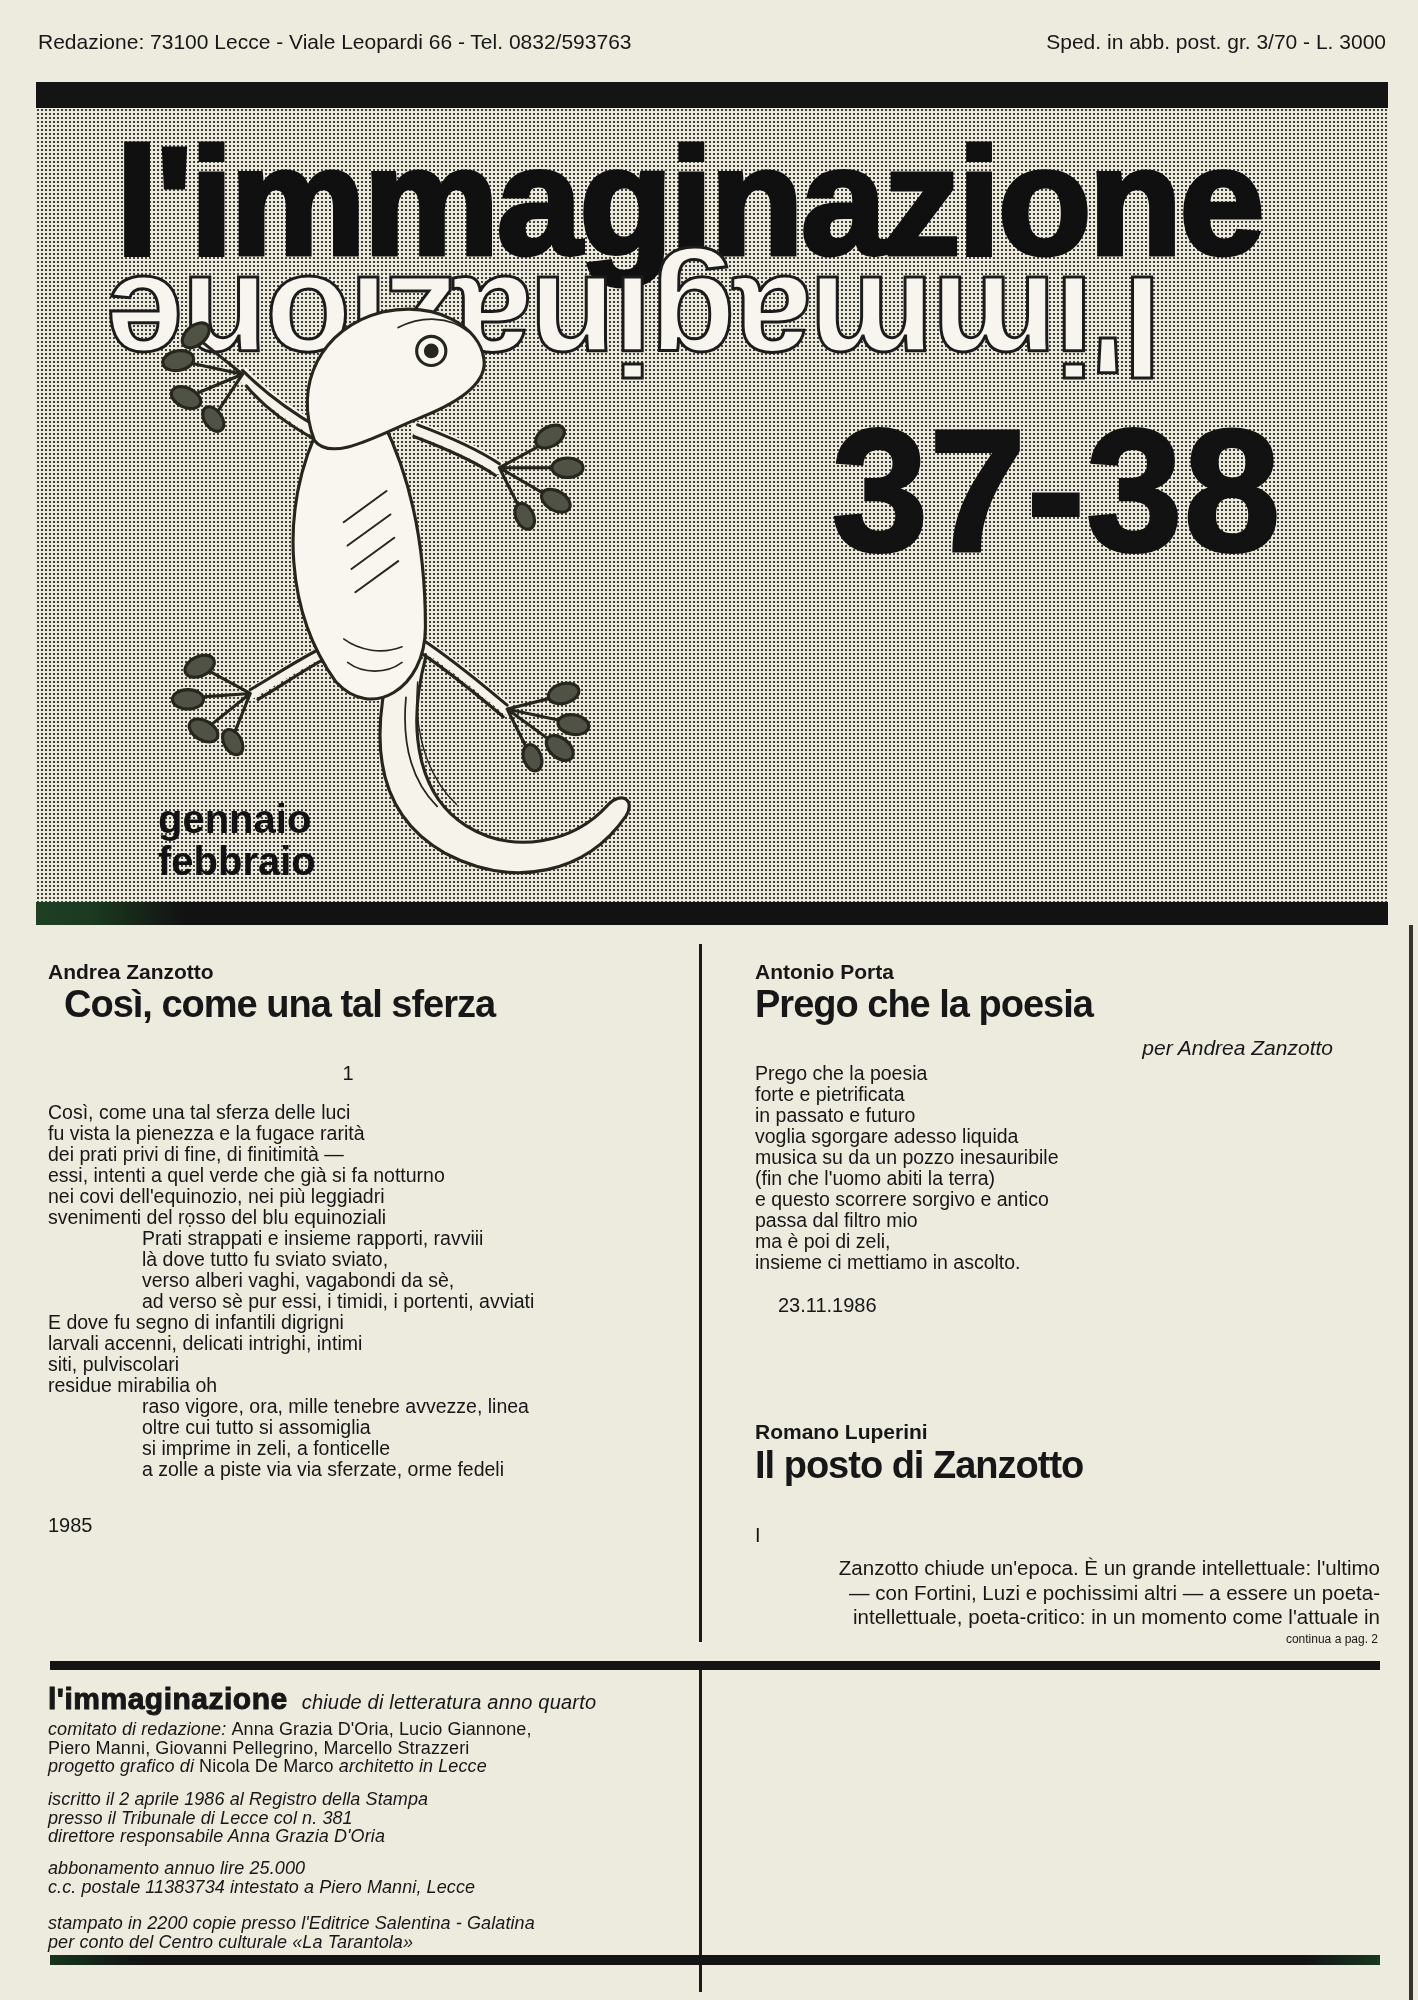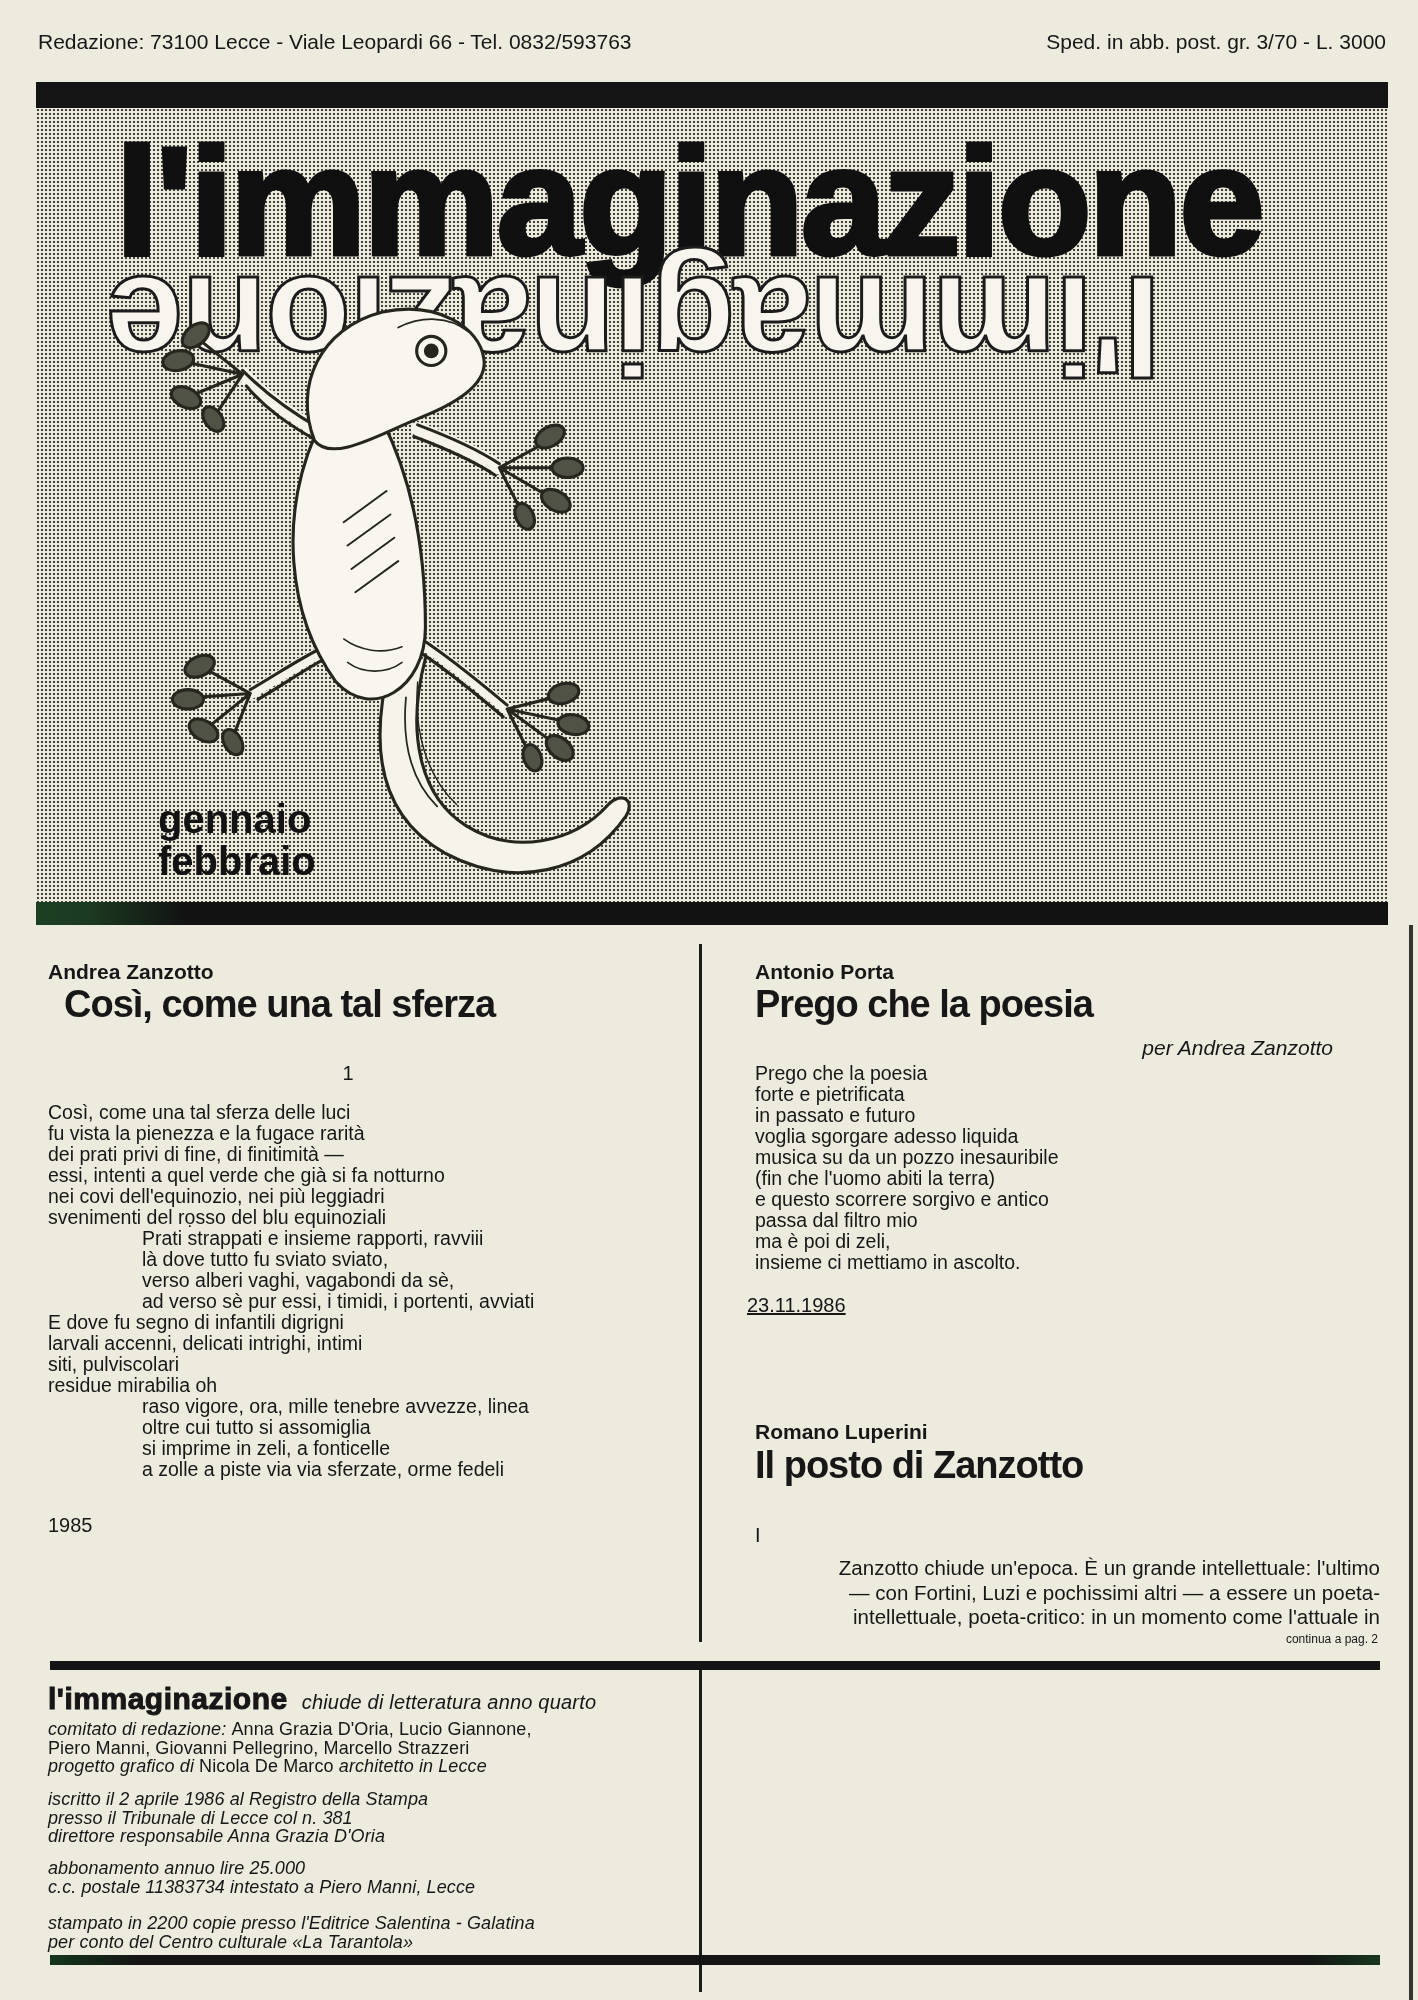--- a/index.html
+++ b/index.html
@@ -70,20 +70,21 @@
 <body>
 
 <div class="abs hdr" style="left:38px;">Redazione: 73100 Lecce - Viale Leopardi 66 - Tel. 0832/593763</div>
 <div class="abs hdr" style="right:32px;">Sped. in abb. post. gr. 3/70 - L. 3000</div>
 
 <div class="abs bar topbar"></div>
 
 <div class="abs masthead">
   <div class="abs logo-main">l'immaginazione</div>
   <div class="abs logo-mirror">l'immaginazione</div>
+  <div class="abs issue">37-38</div>
 
   <svg class="abs gecko" viewBox="0 0 280 345">
     <g stroke="#26261f" stroke-width="1.6" fill="none" stroke-linecap="round">
 
       <path d="M142 222 C 130 268, 138 302, 170 320 C 206 339, 243 330, 263 301 C 268 293, 261 288, 254 295 C 236 315, 205 321, 181 306 C 157 291, 150 258, 160 220" fill="#f6f4ea"></path>
       <path d="M150 240 C 148 262, 152 282, 166 296" stroke-width="0.9"></path>
       <path d="M156 232 C 154 256, 160 280, 176 295" stroke-width="0.7"></path>
 
       <path d="M116 212 C 98 220, 84 230, 70 238" stroke-width="6" stroke="#f6f4ea"></path>
       <path d="M116 210 C 98 218, 84 228, 70 236 M116 216 C 100 224, 88 233, 74 241"></path>
@@ -176,21 +177,21 @@
   <div class="pl">forte e pietrificata</div>
   <div class="pl">in passato e futuro</div>
   <div class="pl">voglia sgorgare adesso liquida</div>
   <div class="pl">musica su da un pozzo inesauribile</div>
   <div class="pl">(fin che l'uomo abiti la terra)</div>
   <div class="pl">e questo scorrere sorgivo e antico</div>
   <div class="pl">passa dal filtro mio</div>
   <div class="pl">ma è poi di zeli,</div>
   <div class="pl">insieme ci mettiamo in ascolto.</div>
 </div>
-<div class="abs pdate" style="left:747px;top:1294px;text-decoration:underline;">23.11.1986</div>
+<div class="abs pdate" style="left:778px;top:1294px;">23.11.1986</div>
 
 <div class="abs author" style="left:755px;top:1420px;">Romano Luperini</div>
 <div class="abs arttitle" style="left:755px;top:1444px;">Il posto di Zanzotto</div>
 <div class="abs pnum" style="left:755px;top:1524px;">I</div>
 <div class="abs para" style="left:755px;top:1556px;width:625px;">
   <div>Zanzotto chiude un'epoca. È un grande intellettuale: l'ultimo</div>
   <div>— con Fortini, Luzi e pochissimi altri — a essere un poeta-</div>
   <div>intellettuale, poeta-critico: in un momento come l'attuale in</div>
 </div>
 <div class="abs continua" style="left:755px;top:1632px;width:623px;">continua a pag. 2</div>

